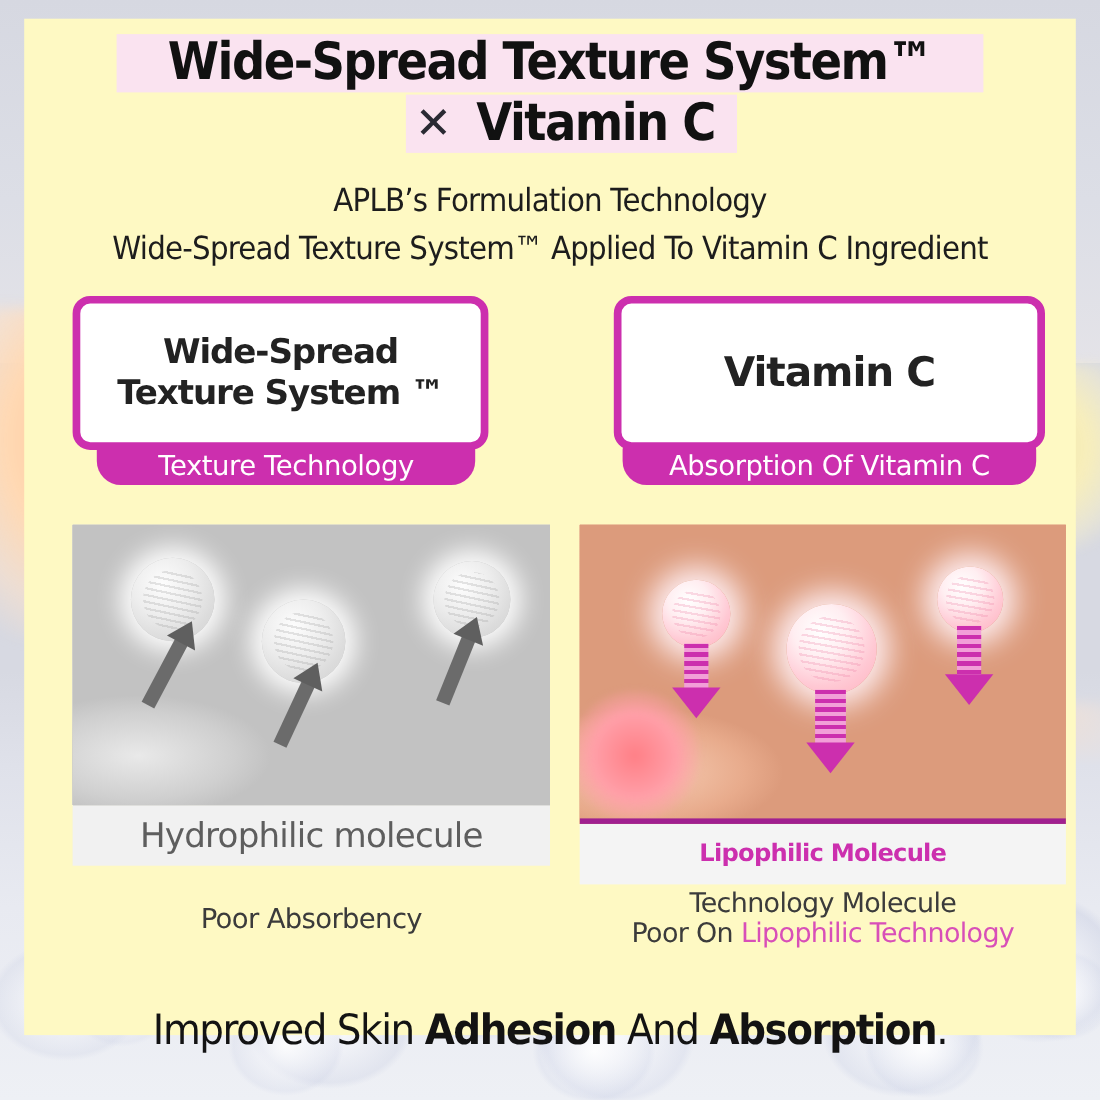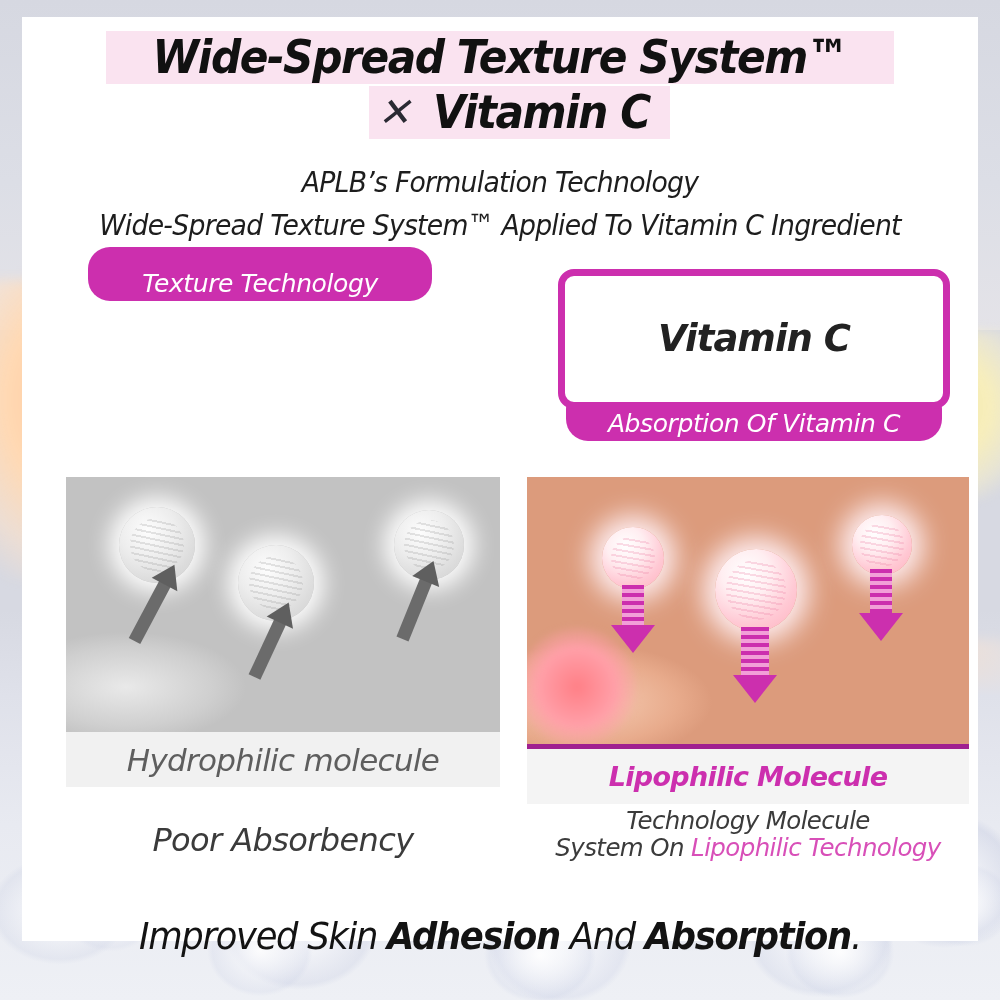--- a/index.html
+++ b/index.html
@@ -69,23 +69,22 @@
       radial-gradient(ellipse 62px 54px at 690px 118px, rgba(255,255,255,0.85), rgba(203,209,229,0.2) 72%, rgba(255,255,255,0) 80%),
       radial-gradient(ellipse 68px 58px at 840px 162px, rgba(255,255,255,0.85), rgba(199,206,228,0.22) 72%, rgba(255,255,255,0) 80%),
       radial-gradient(ellipse 60px 52px at 965px 115px, rgba(255,255,255,0.85), rgba(204,210,230,0.2) 72%, rgba(255,255,255,0) 80%);
   }
 
   
   #card {
     position: absolute;
     left: 22px; top: 17px;
     width: 956px; height: 924px;
-    background: #ffffff;
+    background: #fef9c3;
     z-index: 5;
-    font-style: italic;
   }
 
   
   .headline { text-align: center; }
 
   .hl-row { display: flex; justify-content: center; align-items: center; }
 
   .hl1 {
     margin-top: 14px;
   }
@@ -311,32 +310,32 @@
   }
 
   
   .pcap {
     height: 55px;
     display: flex; align-items: center; justify-content: center;
     font-family: "DejaVu Sans", sans-serif;
     letter-spacing: -0.7px;
   }
   .pcap-gray { background: #f1f1f1; color: #5e5e5e; font-size: 31px; }
-  .pcap-pink { background: #f4f4f4; color: #cc2fae; font-size: 27px; font-weight: 700; }
+  .pcap-pink { background: #f4f4f4; color: #cc2fae; font-size: 22px; font-weight: 700; }
 
   
   .lowcaps { position: relative; height: 105px; }
 
   .lowcap {
     position: absolute; top: 0;
     text-align: center;
     font-family: "DejaVu Sans", sans-serif;
     color: #3b3b3b;
   }
-  .lowcap-left  { left: 44px; width: 434px; font-size: 32px; padding-top: 14px; letter-spacing: -0.6px; }
+  .lowcap-left  { left: 44px; width: 434px; font-size: 25px; padding-top: 14px; letter-spacing: -0.6px; }
   .lowcap-right { left: 505px; width: 442px; font-size: 24.5px; line-height: 1.12; letter-spacing: -0.6px; }
   .lowcap-right .ln { display: block; }
   .hl-pink { color: #d84fb8; }
 
   
   .bottomline {
     text-align: center;
     margin-top: 2px;
     font-family: "DejaVu Sans", sans-serif;
     font-size: 38px;
@@ -375,20 +374,26 @@
         </span>
       </div>
     </div>
 
     <div class="sub sub1">APLB’s Formulation Technology</div>
     <div class="sub sub2">Wide-Spread Texture System™ Applied To Vitamin C Ingredient</div>
 
     <div class="boxes">
 
       <div class="fbox fbox-left">
+        <div class="fbox-body">
+          <div class="fbox-title">
+            <span>Wide-Spread</span><br>
+            <span>Texture System ™</span>
+          </div>
+        </div>
         <div class="fbox-foot">
           <span class="fbox-foot-label">Texture Technology</span>
         </div>
       </div>
 
       <div class="fbox fbox-right">
         <div class="fbox-body">
           <div class="fbox-title">Vitamin C</div>
         </div>
         <div class="fbox-foot">
@@ -429,21 +434,21 @@
         </div>
         <div class="pcap pcap-pink">Lipophilic Molecule</div>
       </div>
 
     </div>
 
     <div class="lowcaps">
       <div class="lowcap lowcap-left">Poor Absorbency</div>
       <div class="lowcap lowcap-right">
         <span class="ln">Technology Molecule</span>
-        <span class="ln"><span>System On </span><span class="hl-pink">Lipophilic Technology</span></span>
+        <span class="ln"><span>Poor On </span><span class="hl-pink">Lipophilic Technology</span></span>
       </div>
     </div>
 
     <div class="bottomline"><span>Improved Skin </span><b>Adhesion</b><span> And </span><b>Absorption</b><span>.</span></div>
 
   </div>
 
   <div class="plus" aria-label="+"></div>
 
 </div>

